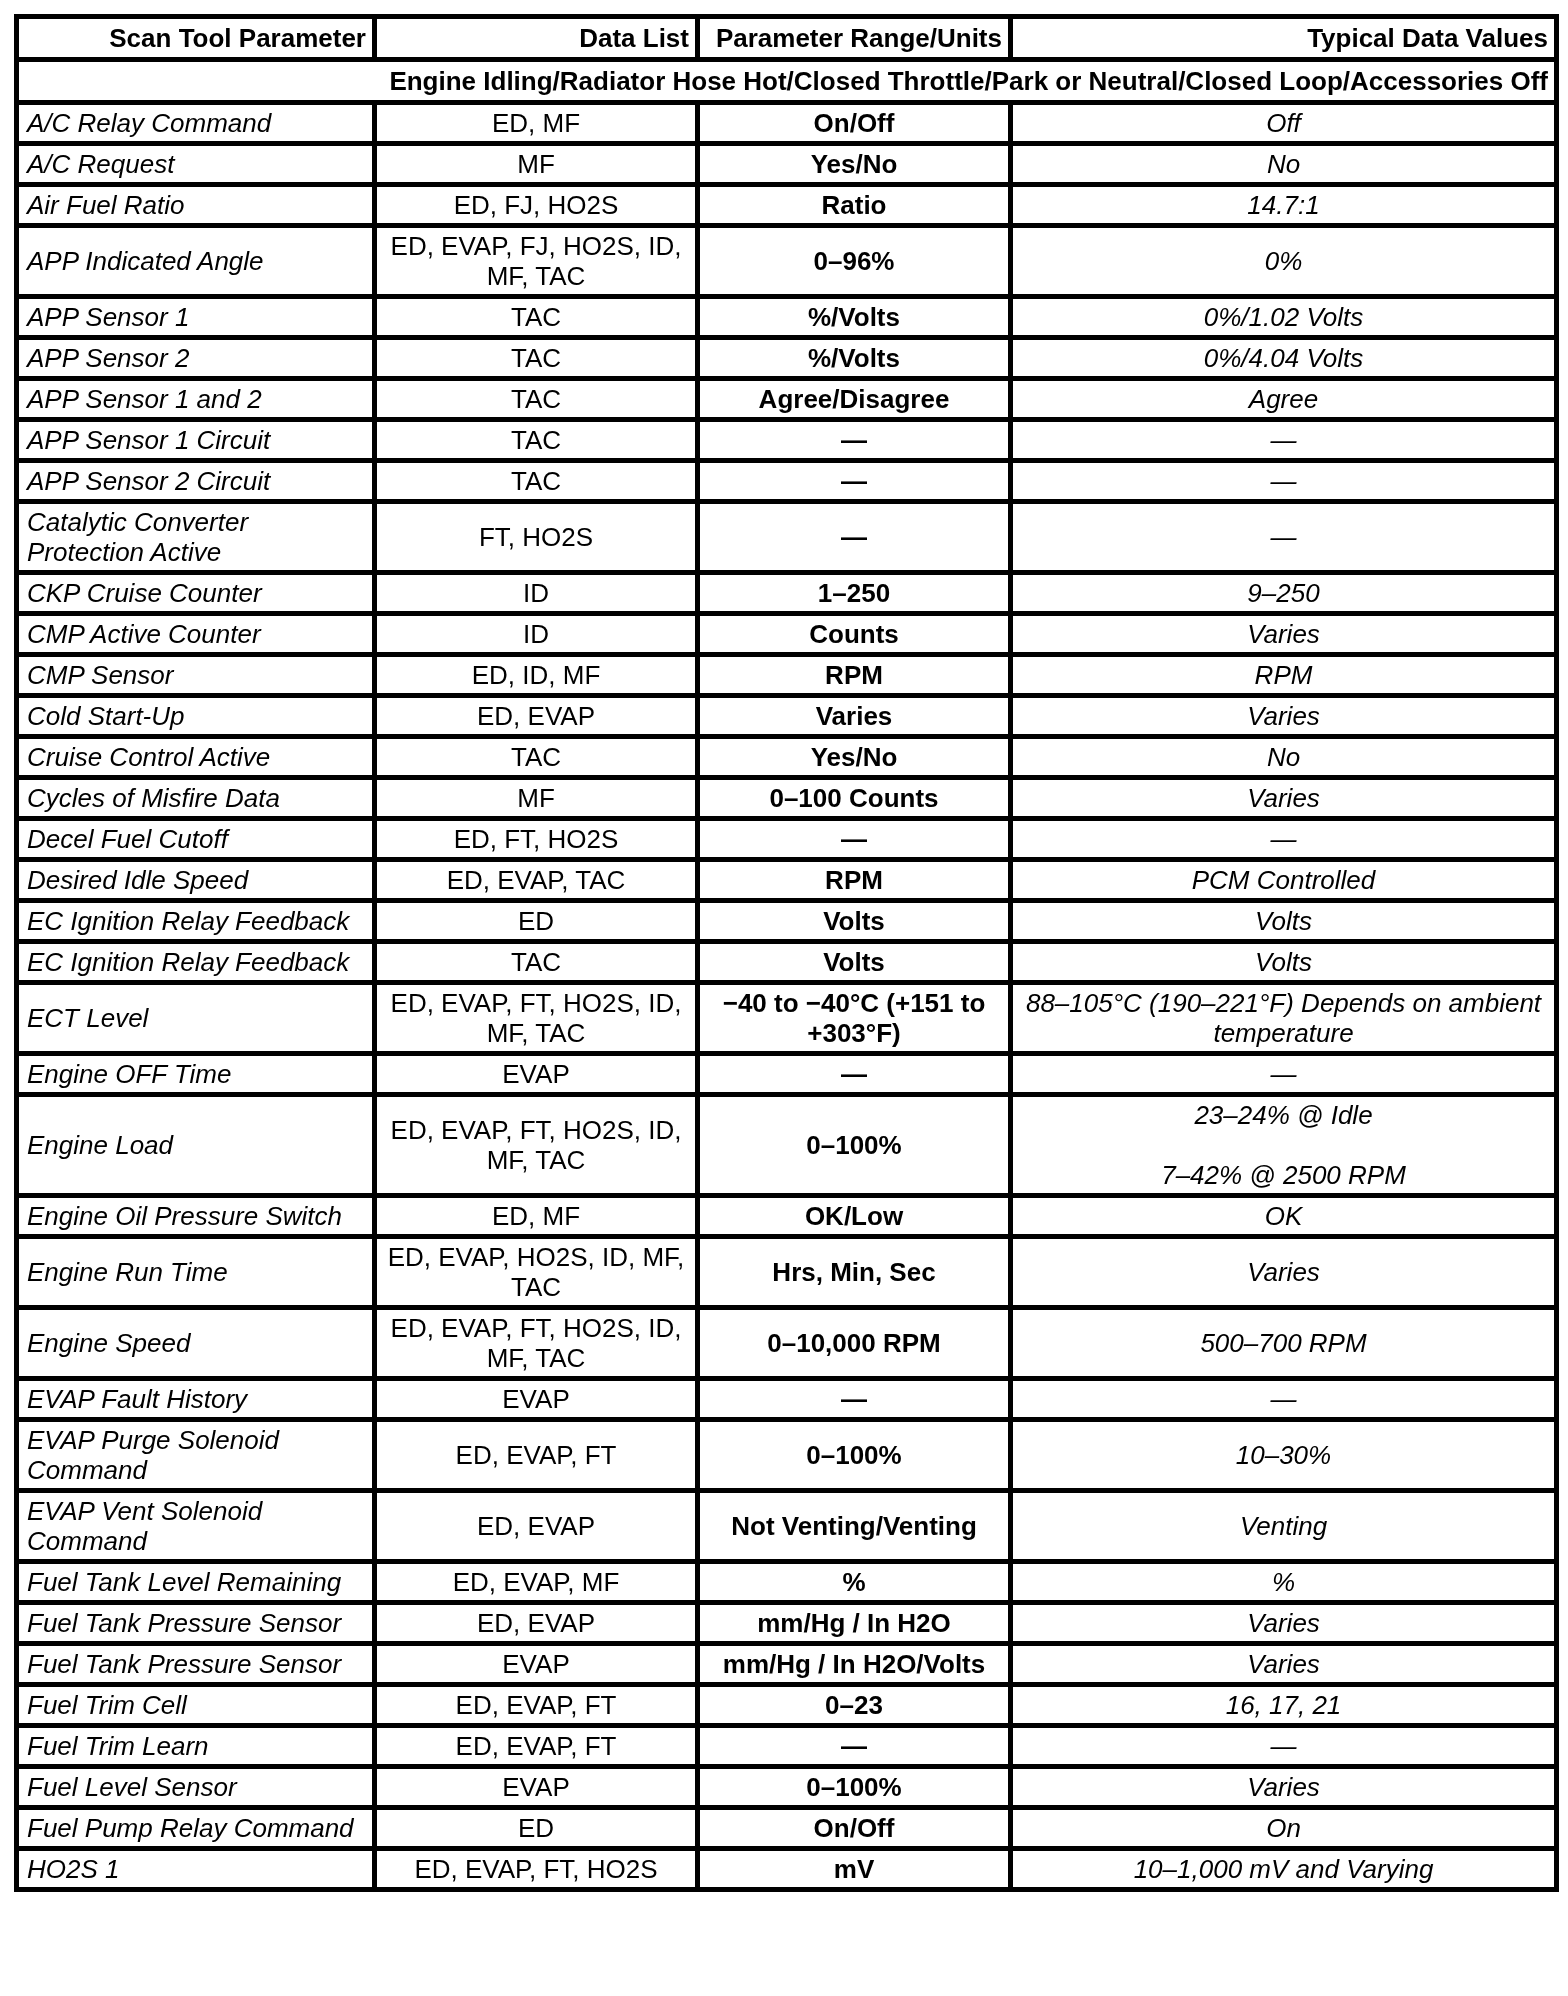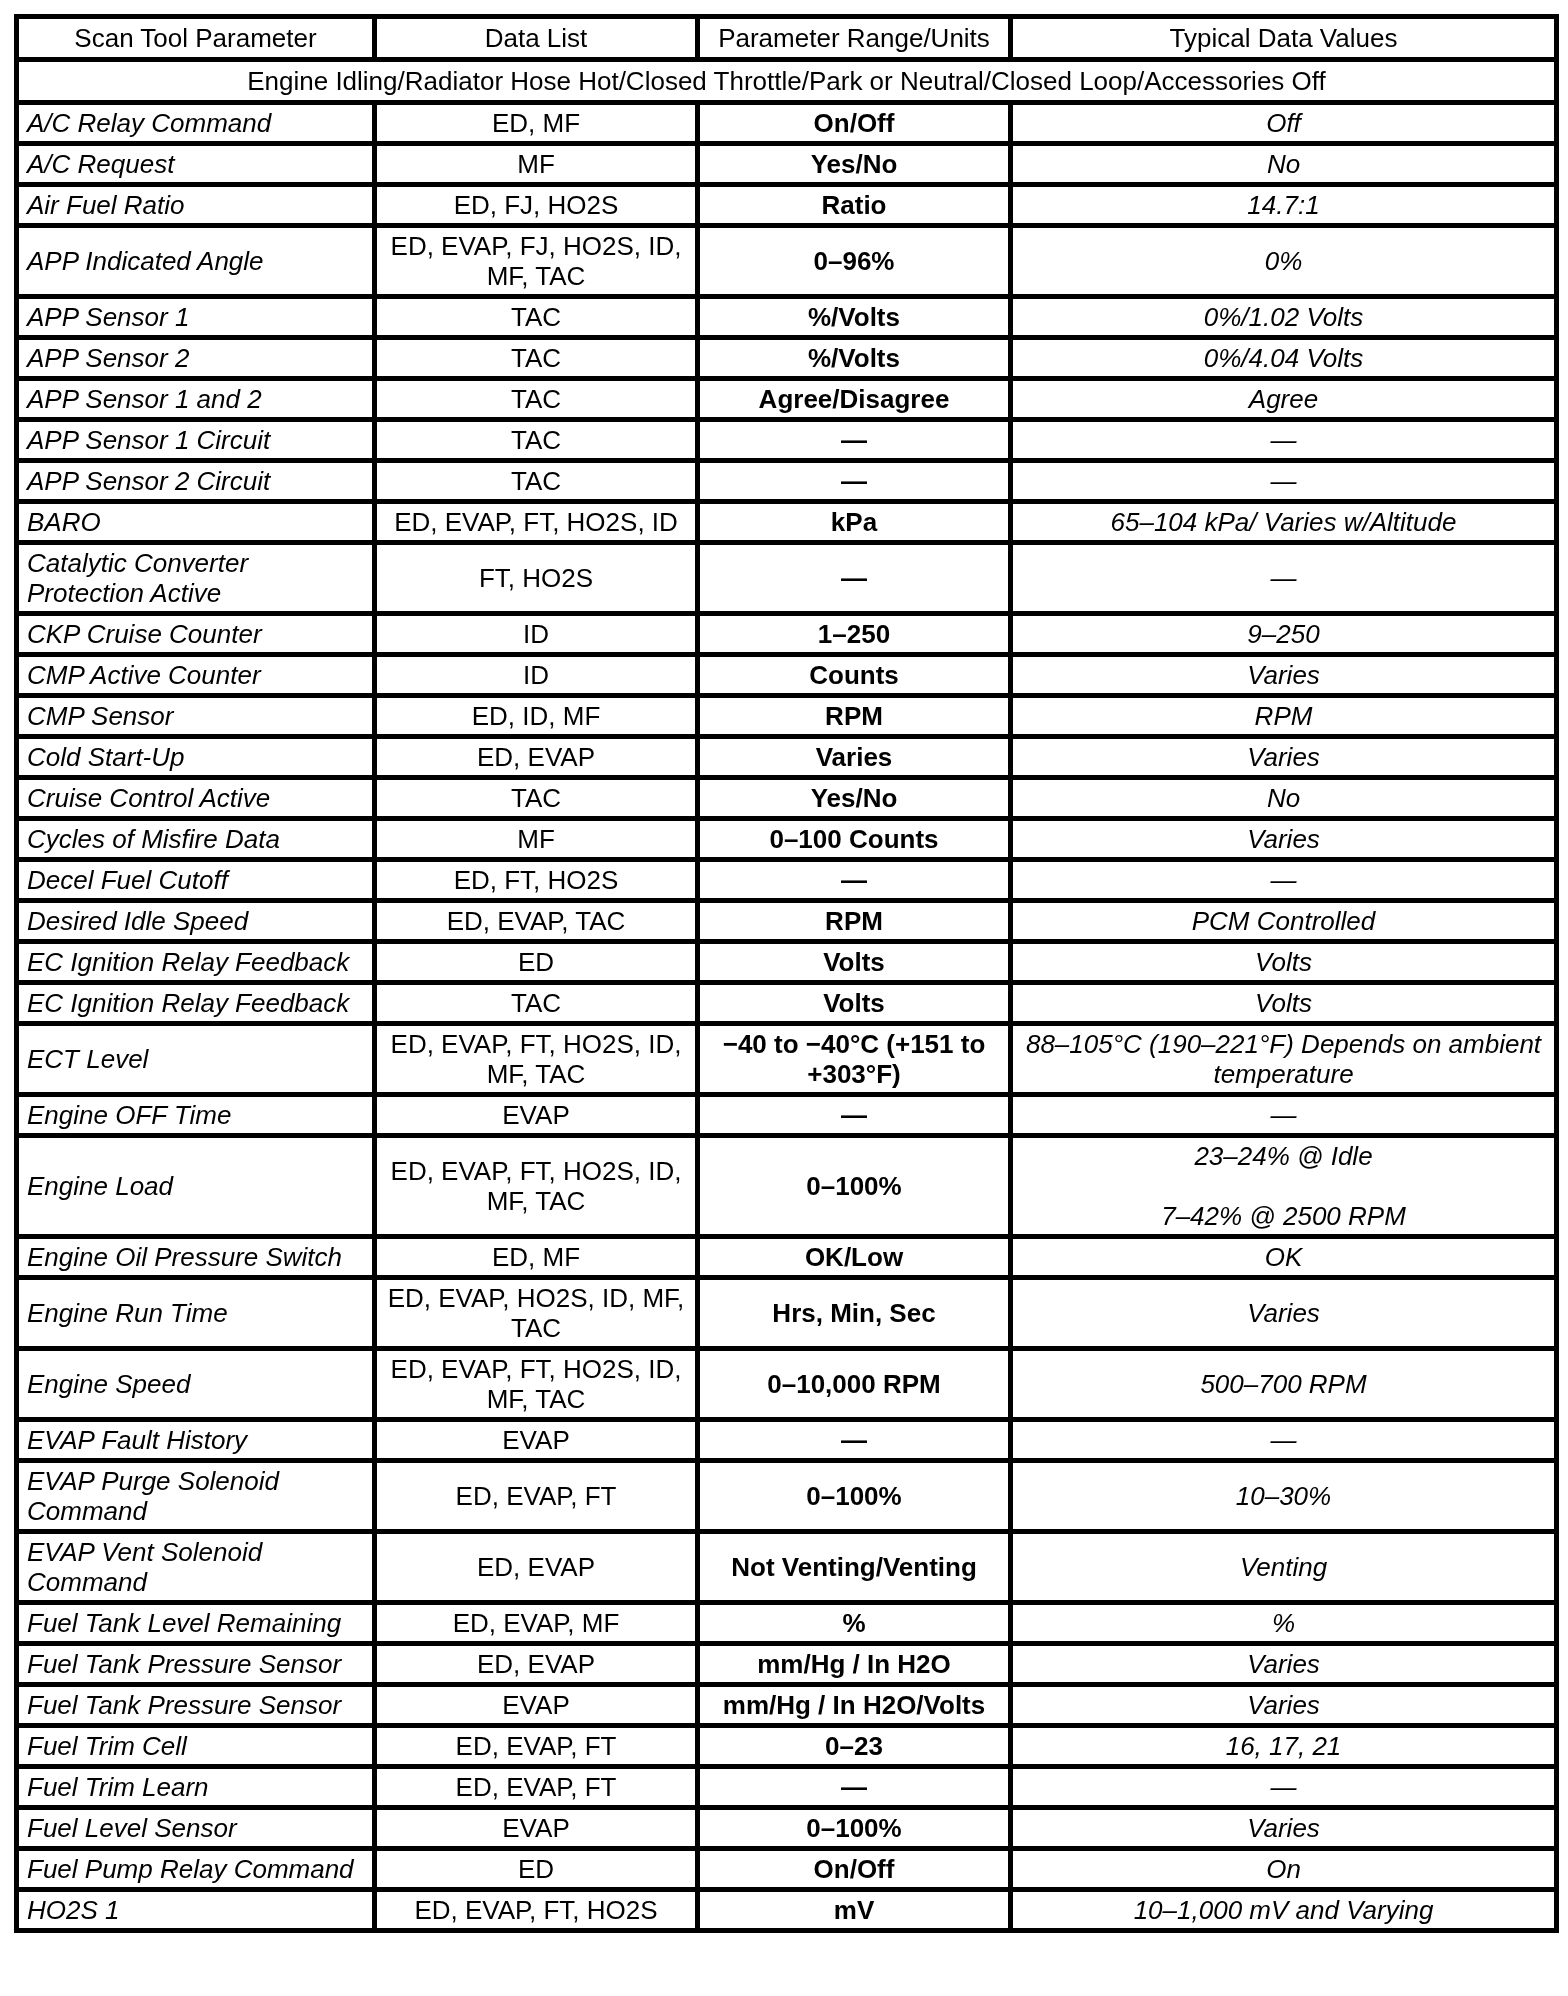--- a/index.html
+++ b/index.html
@@ -32,22 +32,22 @@
     line-height: 30px;
   }
   table.scan-table th,
   table.scan-table td {
     border: 5px solid #000000;
     padding: 3px 8px;
     vertical-align: middle;
     overflow: hidden;
   }
   table.scan-table thead th {
-    font-weight: normal;
-    text-align: center;
+    font-weight: bold;
+    text-align: right;
     padding: 4px 6px;
   }
   td.c1 { text-align: left; font-style: italic; }
   td.c2, td.c3, td.c4 { text-align: center; }
   td.c4 { white-space: pre-line; font-style: italic; }
   td.c3 { white-space: normal; font-weight: bold; }
 </style>
 </head>
 <body>
 
@@ -119,26 +119,20 @@
           <td class="c3">—</td>
           <td class="c4">—</td>
         </tr>
         <tr>
           <td class="c1">APP Sensor 2 Circuit</td>
           <td class="c2">TAC</td>
           <td class="c3">—</td>
           <td class="c4">—</td>
         </tr>
         <tr>
-          <td class="c1">BARO</td>
-          <td class="c2">ED, EVAP, FT, HO2S, ID</td>
-          <td class="c3">kPa</td>
-          <td class="c4">65–104 kPa/ Varies w/Altitude</td>
-        </tr>
-        <tr>
           <td class="c1">Catalytic Converter Protection Active</td>
           <td class="c2">FT, HO2S</td>
           <td class="c3">—</td>
           <td class="c4">—</td>
         </tr>
         <tr>
           <td class="c1">CKP Cruise Counter</td>
           <td class="c2">ID</td>
           <td class="c3">1–250</td>
           <td class="c4">9–250</td>

